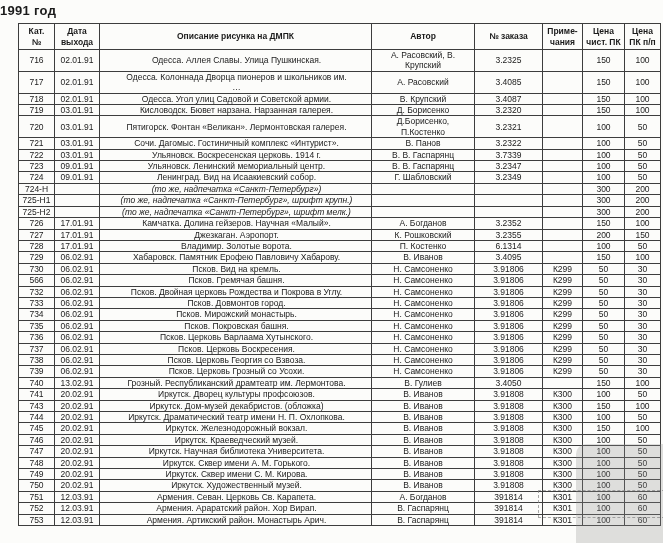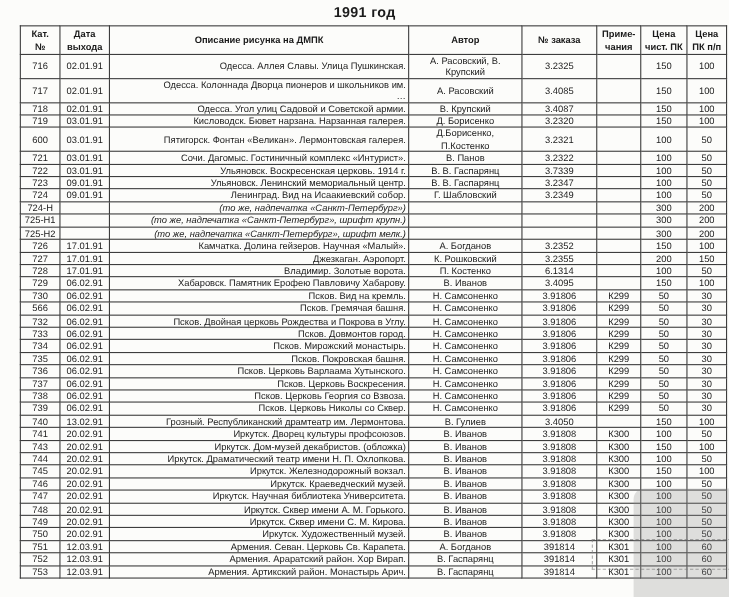--- a/index.html
+++ b/index.html
@@ -7,21 +7,20 @@
     width:663px;height:543px;
     overflow:hidden;
     position:relative;
     background:#fcfcfa;
     font-family:"Liberation Sans","DejaVu Sans",sans-serif;
     color:#1b1b1b;
   }
   .page-title{
     font-size:13px;
     font-weight:bold;
-    text-align:center;
     margin:3px 0 5px 0;
     letter-spacing:.3px;
   }
   table.catalog{
     border-collapse:collapse;
     table-layout:fixed;
     margin-left:18px;
     width:642px;
     font-size:8.5px;
   }
@@ -38,21 +37,21 @@
     font-size:8.5px;
     line-height:10.5px;
     padding:2px 1px;
     background:#fcfcfa;
   }
   td{
     line-height:10.4px;
     height:10.4px;
     text-align:center;
   }
-  td.col-desc{text-align:right;padding-left:4px;}
+  td.col-desc{text-align:center;padding-left:4px;}
   td.italic{font-style:italic;}
   
   .watermark{
     position:absolute;
     left:576px;top:444px;
     width:87px;height:99px;
     background:rgba(145,145,145,0.28);
     border-radius:10px 0 0 0;
     pointer-events:none;
   }
@@ -133,21 +132,21 @@
         <td class="col-cat">719</td>
         <td class="col-date">03.01.91</td>
         <td class="col-desc">Кисловодск. Бювет нарзана. Нарзанная галерея.</td>
         <td class="col-author">Д. Борисенко</td>
         <td class="col-order">3.2320</td>
         <td class="col-notes"></td>
         <td class="col-price_mint">150</td>
         <td class="col-price_used">100</td>
       </tr>
       <tr>
-        <td class="col-cat">600</td>
+        <td class="col-cat">720</td>
         <td class="col-date">03.01.91</td>
         <td class="col-desc">Пятигорск. Фонтан «Великан». Лермонтовская галерея.</td>
         <td class="col-author">Д.Борисенко, П.Костенко</td>
         <td class="col-order">3.2321</td>
         <td class="col-notes"></td>
         <td class="col-price_mint">100</td>
         <td class="col-price_used">50</td>
       </tr>
       <tr>
         <td class="col-cat">721</td>
@@ -345,21 +344,21 @@
         <td class="col-desc">Псков. Церковь Георгия со Взвоза.</td>
         <td class="col-author">Н. Самсоненко</td>
         <td class="col-order">3.91806</td>
         <td class="col-notes">К299</td>
         <td class="col-price_mint">50</td>
         <td class="col-price_used">30</td>
       </tr>
       <tr>
         <td class="col-cat">739</td>
         <td class="col-date">06.02.91</td>
-        <td class="col-desc">Псков. Церковь Николы со Сквер.</td>
+        <td class="col-desc">Псков. Церковь Грозный со Усохи.</td>
         <td class="col-author">Н. Самсоненко</td>
         <td class="col-order">3.91806</td>
         <td class="col-notes">К299</td>
         <td class="col-price_mint">50</td>
         <td class="col-price_used">30</td>
       </tr>
       <tr>
         <td class="col-cat">740</td>
         <td class="col-date">13.02.91</td>
         <td class="col-desc">Грозный. Республиканский драмтеатр им. Лермонтова.</td>

